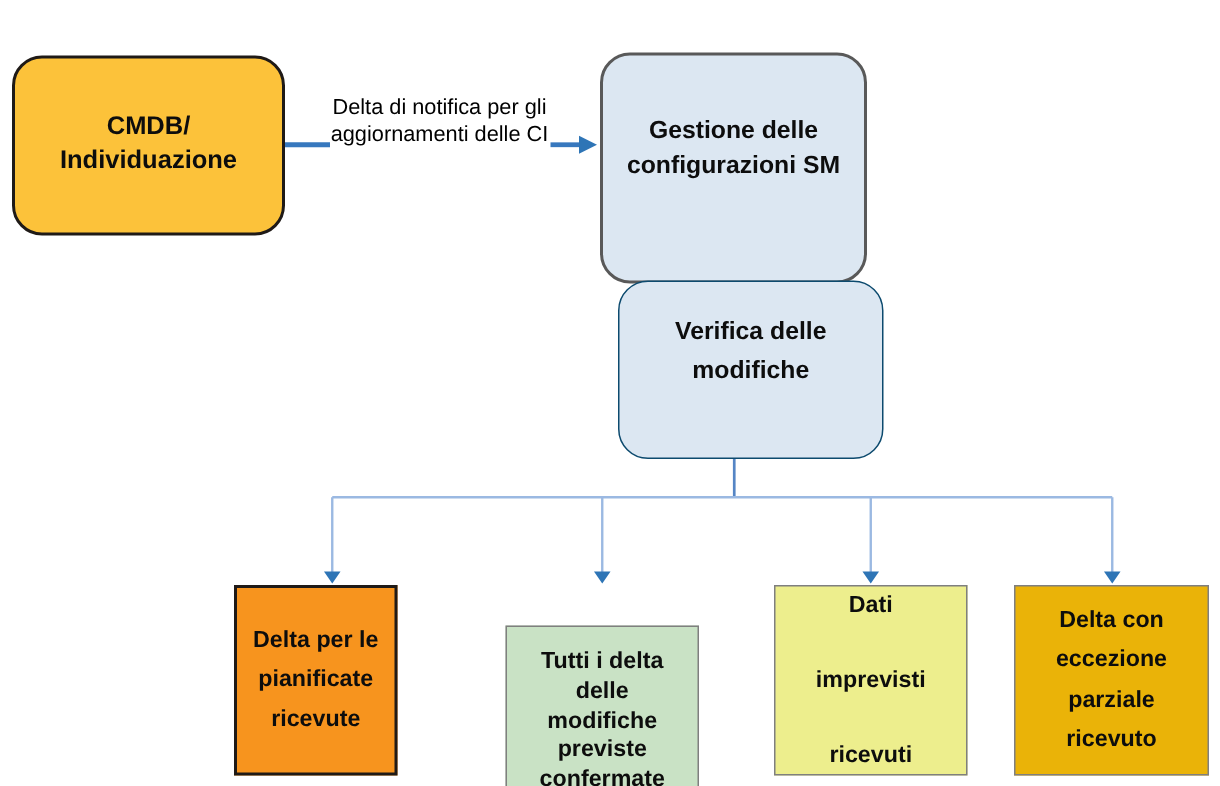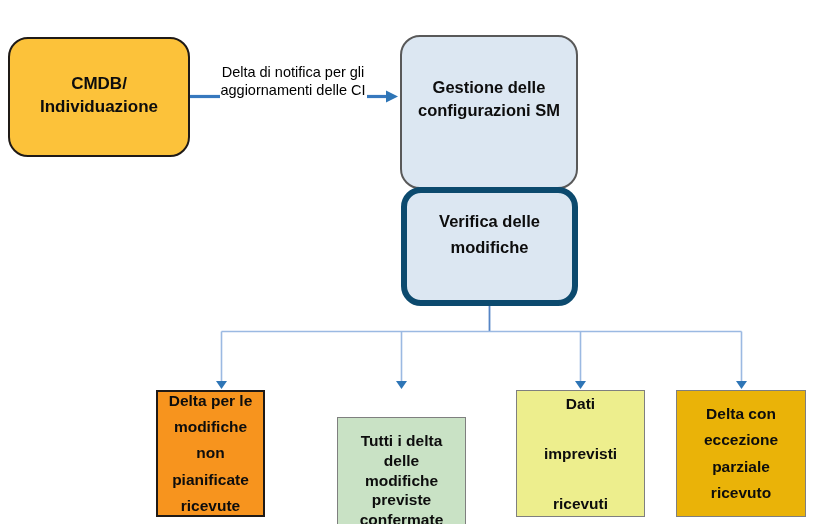--- a/index.html
+++ b/index.html
@@ -27,22 +27,22 @@
     left: 8px; top: 37px; width: 182px; height: 120px;
     background: #FCC23A; border: 2.5px solid #1f1a17; border-radius: 20px;
     font-size: 17px; line-height: 1.38; padding-bottom: 4px;
   }
   #node-gestione {
     left: 400px; top: 35px; width: 178px; height: 154px;
     background: #DCE7F2; border: 2px solid #595959; border-radius: 20px;
     font-size: 16.5px; line-height: 1.42; padding-bottom: 26px;
   }
   #node-verifica {
-    left: 401px; top: 187px; width: 177px; height: 119px;
-    background: #DCE7F2; border: 6px solid #0c4a6e; border-radius: 20px;
+    left: 412px; top: 187px; width: 177px; height: 119px;
+    background: #DCE7F2; border: 1px solid #0c4a6e; border-radius: 20px;
     font-size: 16.5px; line-height: 1.55; padding-bottom: 24px;
   }
 
   .outcome { top: 390px; height: 127px; font-size: 15.5px; }
   #node-outcome1 {
     left: 156px; width: 109px;
     background: #F7941E; border: 2px solid #1f1a17; line-height: 1.7;
   }
   #node-outcome2 {
     left: 337px; width: 129px;
@@ -107,21 +107,20 @@
     <span>configurazioni SM</span>
   </div>
 
   <div class="node" id="node-verifica">
     <span>Verifica delle</span>
     <span>modifiche</span>
   </div>
 
   <div class="node outcome" id="node-outcome1">
     <span>Delta per le</span>
-    <span>modifiche non</span>
     <span>pianificate</span>
     <span>ricevute</span>
   </div>
 
   <div class="node outcome" id="node-outcome2">
     <span>Tutti i delta</span>
     <span>delle</span>
     <span>modifiche</span>
     <span>previste</span>
     <span>confermate</span>

